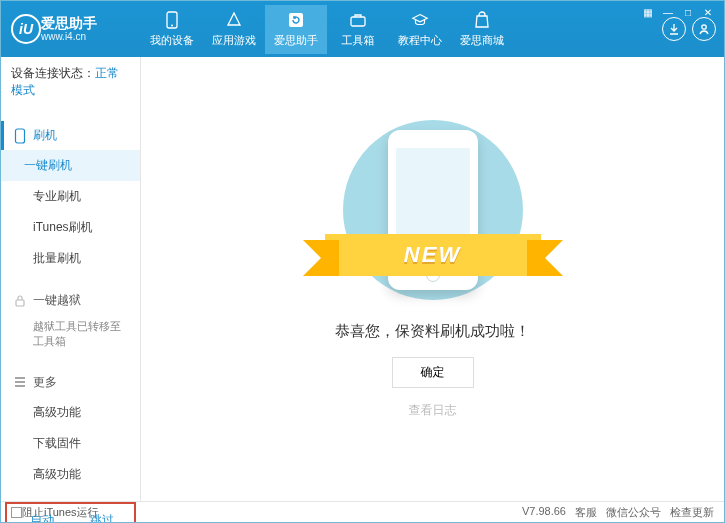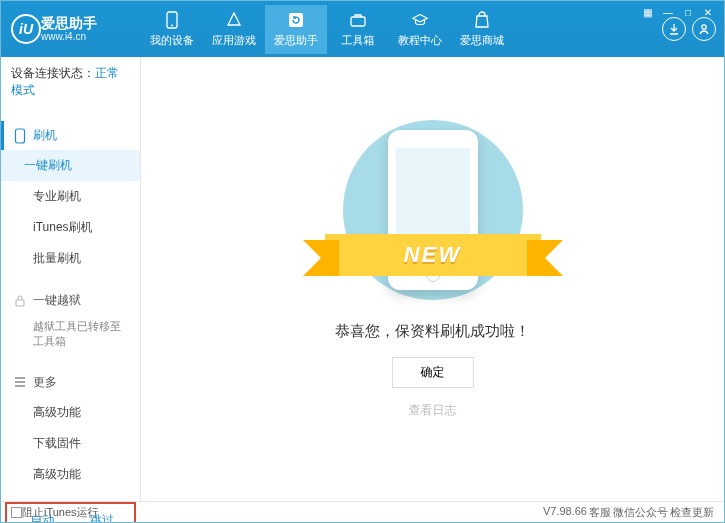--- a/index.html
+++ b/index.html
@@ -42,21 +42,21 @@
   .ribbon { position: absolute; bottom: 24px; left: -18px; right: -18px; height: 42px; background: #ffd23f; display: flex; align-items: center; justify-content: center; font-weight: 900; font-style: italic; letter-spacing: 2px; color: #fff; font-size: 22px; text-shadow: 0 2px 0 #e6a82e; }
   .ribbon::before, .ribbon::after { content: ""; position: absolute; top: 6px; border: 18px solid #ffb400; }
   .ribbon::before { left: -22px; border-left-color: transparent; }
   .ribbon::after { right: -22px; border-right-color: transparent; }
   .msg { margin-top: 22px; font-size: 15px; color: #333; text-align: center; }
   .ok-btn { margin-top: 16px; border: 1px solid #ddd; background: #fff; padding: 6px 28px; font-size: 12px; cursor: pointer; }
   .view-log { margin-top: 14px; color: #bbb; font-size: 12px; cursor: pointer; }
   .footer { height: 22px; border-top: 1px solid #e5e5e5; display: flex; align-items: center; padding: 0 10px; font-size: 11px; color: #555; }
   .footer .cb2 { display: flex; align-items: center; cursor: pointer; }
   .footer .cb2-box { width: 11px; height: 11px; border: 1px solid #999; }
-  .footer-right { margin-left: auto; display: flex; gap: 2px; color: #666; }
+  .footer-right { margin-left: auto; display: flex; gap: 9px; color: #666; }
   .footer-right span { cursor: pointer; }
   svg { display: block; }
 </style>
 </head>
 <body>
 
 <div class="titlebar">
   <span class="tb-btn">▦</span>
   <span class="tb-btn">—</span>
   <span class="tb-btn">□</span>

